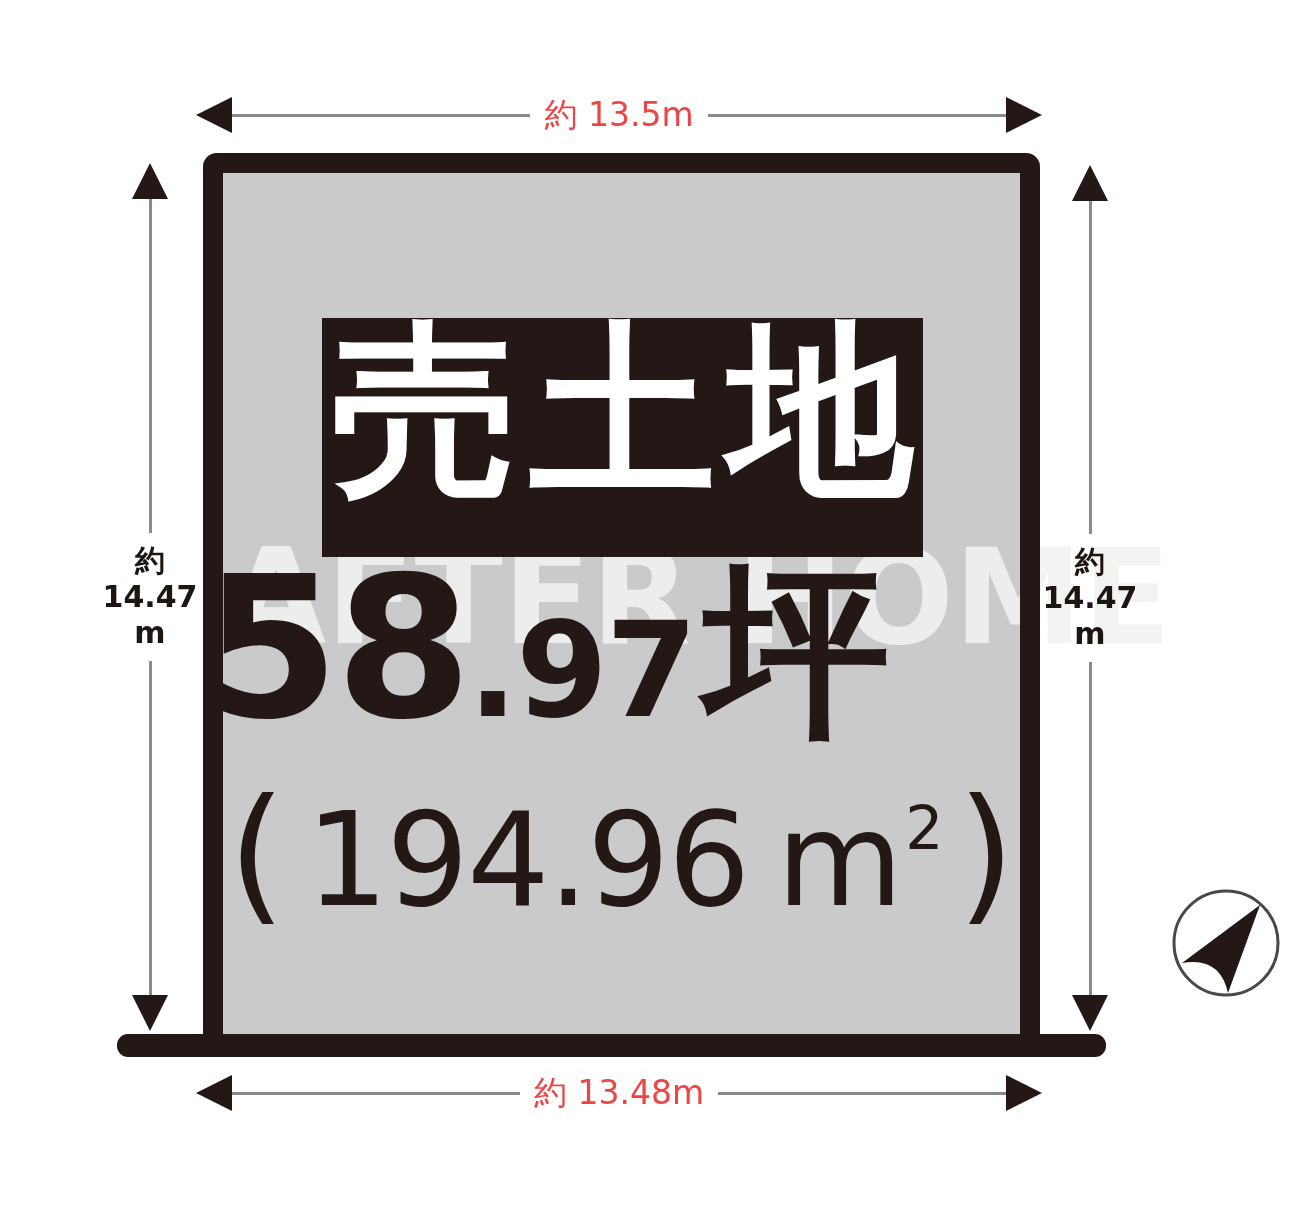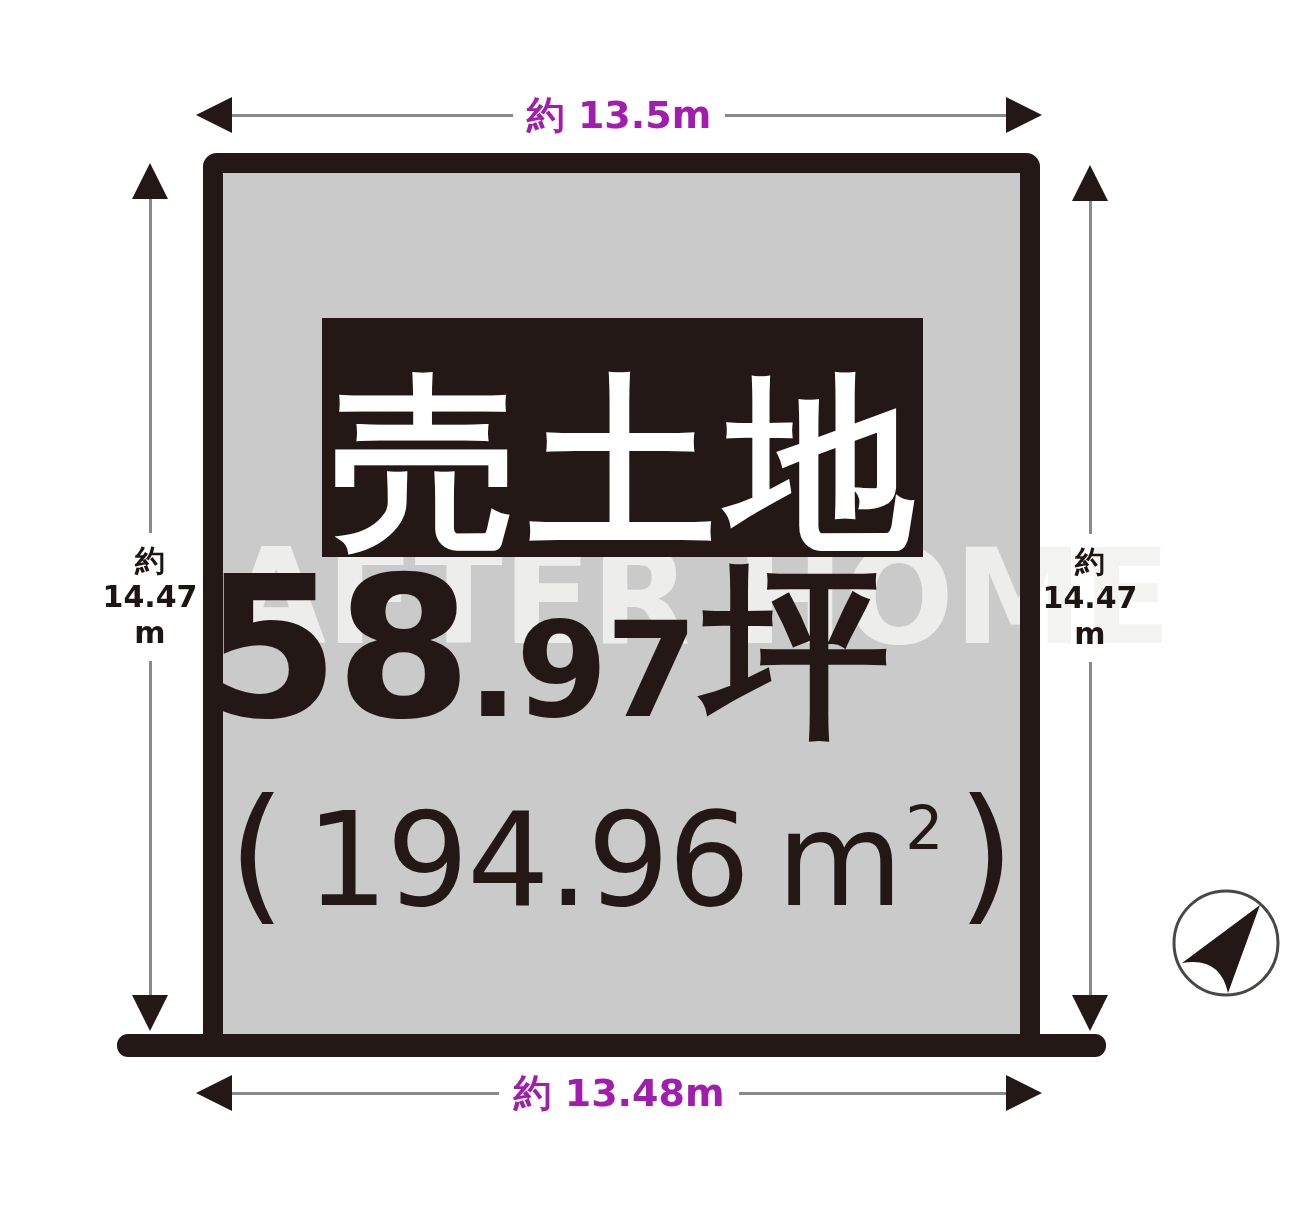--- a/index.html
+++ b/index.html
@@ -44,21 +44,21 @@
     width:989px; height:23px;
     background:#231815; border-radius:11px;
     z-index:4;
   }
 
   
   .sale-box {
     position:absolute; left:322px; top:318px;
     width:601px; height:239px;
     background:#231815;
-    display:flex; align-items:flex-end; justify-content:center;
+    display:flex; align-items:flex-start; justify-content:center;
     z-index:5;
   }
   .sale-box .sale-text {
     color:#ffffff; font-weight:bold;
     font-size:186px; line-height:1;
     letter-spacing:12px; margin-left:12px;
     white-space:nowrap;
   }
 
   
@@ -85,22 +85,22 @@
   .sqm-unit  { font-size:130px; margin-left:28px; }
   .sqm-sup   { font-size:60px; vertical-align:56px; margin-left:2px; }
 
   
   .dim { position:absolute; display:flex; align-items:center; z-index:6; }
   .dim-h { flex-direction:row; }
   .dim-v { flex-direction:column; }
   .dline-h { flex:1; height:3px; background:#8a8a8a; }
   .dline-v { flex:1; width:3px;  background:#8a8a8a; }
   .dim-label-h {
-    padding:0 14px; font-size:38px; font-weight:bold;
-    white-space:nowrap; color:#a21caf;
+    padding:0 14px; font-size:33px; font-weight:normal;
+    white-space:nowrap; color:#ef4444;
   }
   .dim-label-v {
     padding:10px 0; font-size:30px; font-weight:bold;
     line-height:1.2; text-align:center; color:#1d1512;
   }
   .dim-label-v span { display:block; }
 
   .dim-top    { left:196px; top:96px;   width:846px; height:38px; }
   .dim-bottom { left:196px; top:1074px; width:846px; height:38px; }
   .dim-left   { left:108px; top:163px;  width:84px;  height:868px; }

